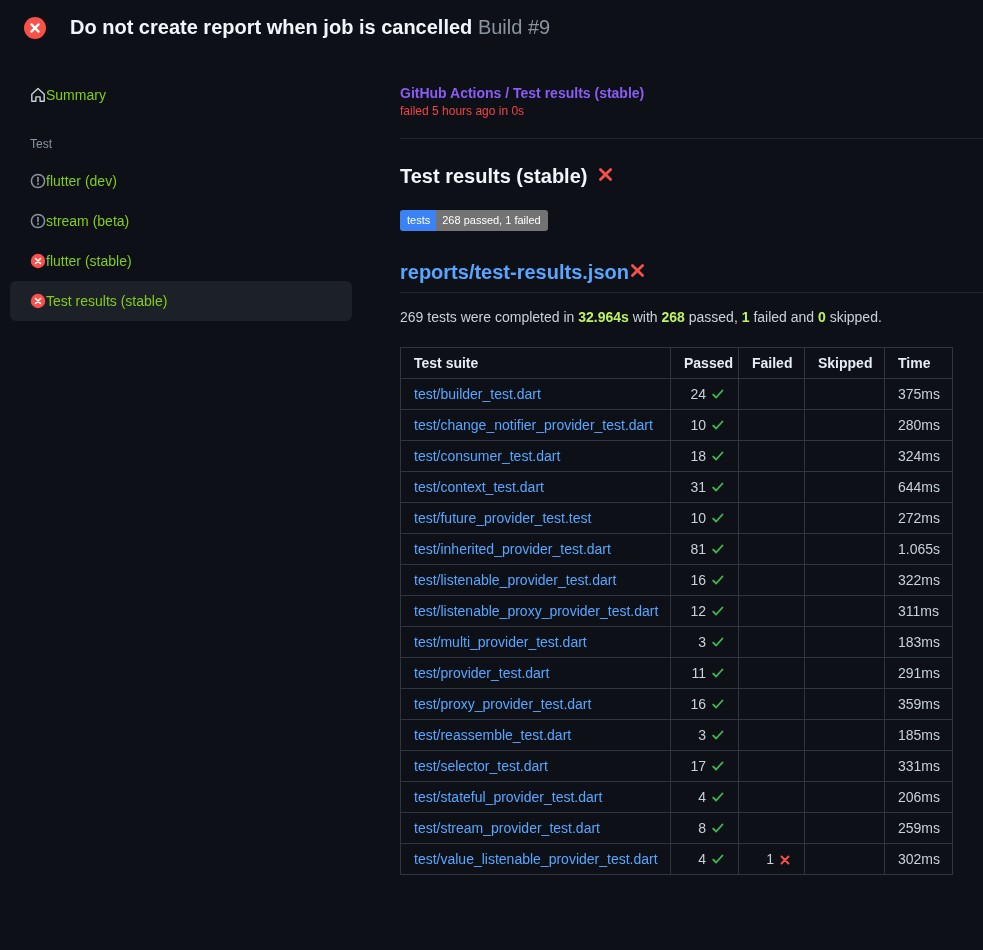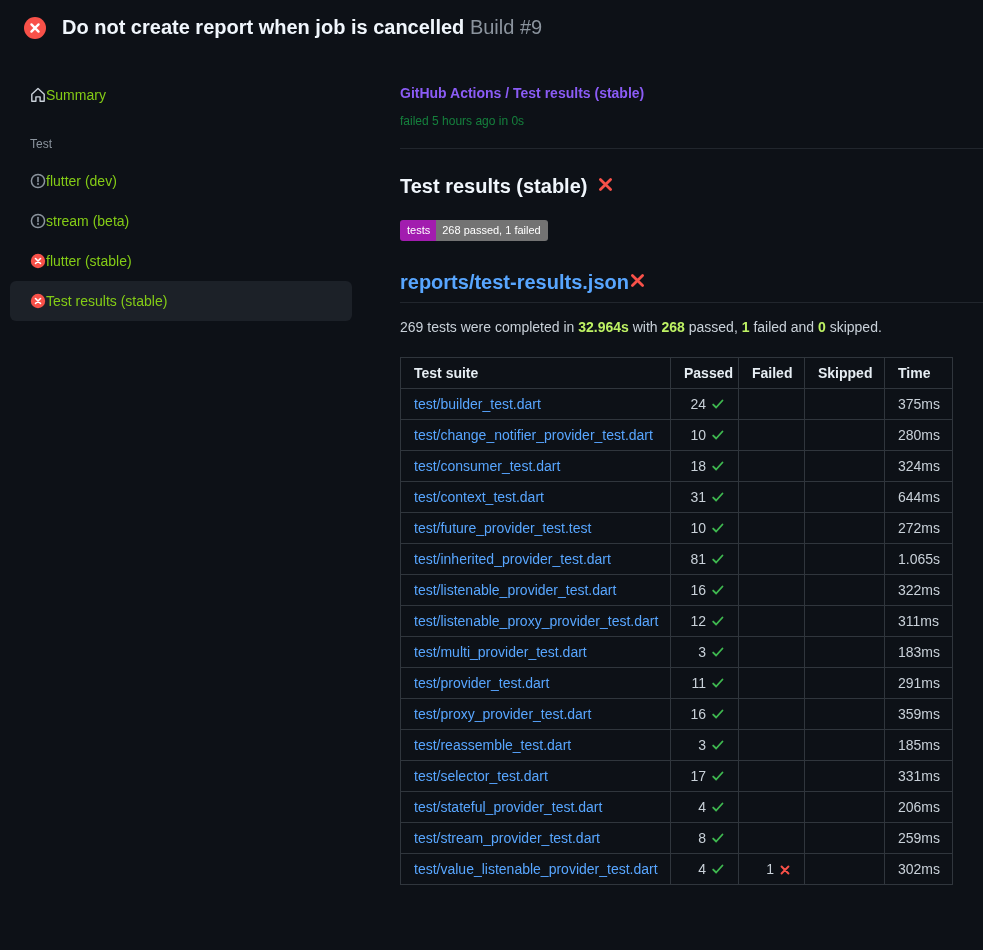--- a/index.html
+++ b/index.html
@@ -9,21 +9,21 @@
     background: #0d1117;
     color: #c9d1d9;
     font-family: "Liberation Sans", "DejaVu Sans", sans-serif;
     font-size: 14px;
     overflow: hidden;
   }
   a { text-decoration: none; }
 
   
   .top-header {
-    display: flex; align-items: center; gap: 16px;
+    display: flex; align-items: center; gap: 24px;
     padding: 16px 24px 14px 24px;
   }
   .top-header .hdr-icon { flex: 0 0 auto; display: inline-flex; }
   .top-header h1 { margin: 0; font-size: 20px; font-weight: 700; color: #f0f6fc; }
   .top-header .build-number { color: #8b949e; font-weight: 400; }
 
   
   .layout { display: flex; align-items: flex-start; }
   .sidebar { width: 400px; flex: 0 0 auto; padding: 22px 48px 0 10px; }
   .main { flex: 1 1 auto; padding-top: 32px; min-width: 0; }
@@ -41,31 +41,31 @@
   .side-item .label { font-size: 14px; }
   .jobs-label {
     color: #8b949e; font-size: 12px;
     padding: 22px 20px 10px 20px;
   }
   .icon16 { width: 16px; height: 16px; display: inline-flex; flex: 0 0 auto; }
 
   
   .run-header { padding-bottom: 20px; border-bottom: 1px solid #21262d; }
   .breadcrumb { font-weight: 700; color: #8b5cf6; font-size: 14px; }
-  .run-meta { margin-top: 13px; color: #15803d; font-size: 12px; }
+  .run-meta { margin-top: 3px; color: #ef4444; font-size: 12px; }
 
   .check-title {
     margin: 26px 0 22px 0;
     display: flex; align-items: center; gap: 10px;
     font-size: 20px; font-weight: 700; color: #f0f6fc;
   }
 
   
   .badge { display: inline-flex; border-radius: 3px; overflow: hidden; font-size: 11px; line-height: 1; }
-  .badge-label { background: #a21caf; color: #ffffff; padding: 5px 6px 5px 7px; }
+  .badge-label { background: #3b82f6; color: #ffffff; padding: 5px 6px 5px 7px; }
   .badge-status { background: #737373; color: #ffffff; padding: 5px 7px 5px 6px; }
 
   
   .report-title {
     margin: 30px 0 0 0;
     padding-bottom: 8px;
     border-bottom: 1px solid #21262d;
     display: flex; align-items: center; 
     font-size: 20px; font-weight: 700;
   }

